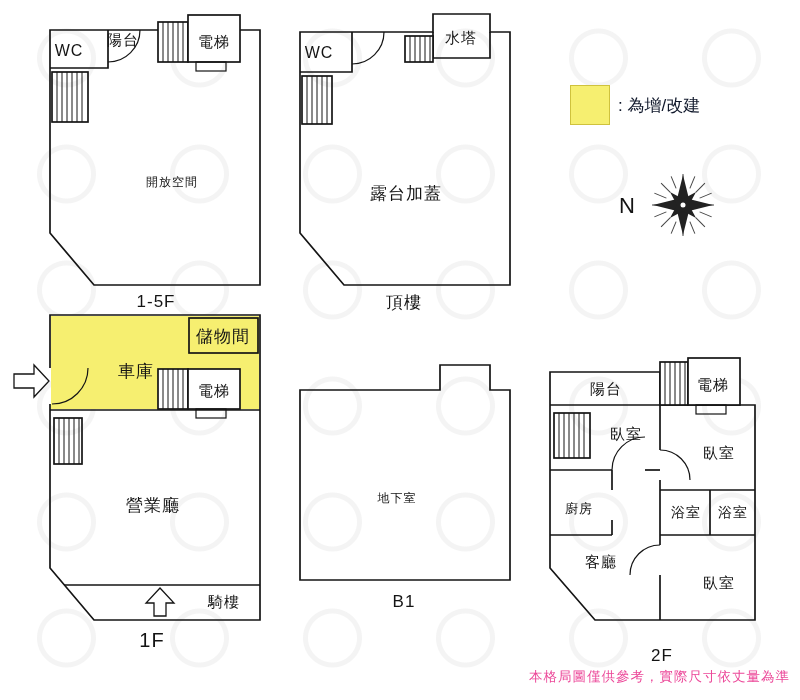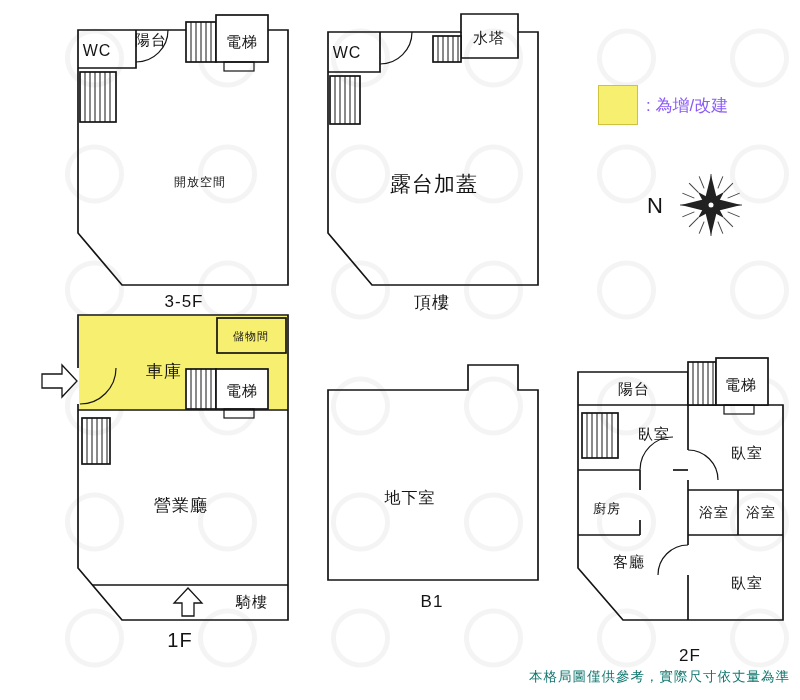--- a/index.html
+++ b/index.html
@@ -1,45 +1,45 @@
 <!DOCTYPE html>
 <html><head>
 <meta charset="utf-8">
 <style>
   html,body{margin:0;padding:0;}
   body{
     width:800px;height:700px;background:#ffffff;position:relative;overflow:hidden;
     font-family:"Liberation Sans","DejaVu Sans",sans-serif;
   }
-  .canvas{position:absolute;inset:0;margin-left:28px;}
+  .canvas{position:absolute;inset:0;}
   .watermark{
     position:absolute;inset:0;pointer-events:none;
     background-image:radial-gradient(circle, rgba(0,0,0,0) 24px, rgba(205,205,205,0.22) 25px,
                      rgba(205,205,205,0.22) 29px, rgba(0,0,0,0) 30px);
     background-size:133px 116px;
   }
   svg.plan{position:absolute;left:0;top:0;}
   .lbl{
     position:absolute;transform:translate(-50%,-50%);
     color:#141414;white-space:nowrap;line-height:1;letter-spacing:1px;
   }
   .legend-swatch{
     position:absolute;left:570px;top:85px;width:40px;height:40px;
     border:1px solid #cfc23d;box-sizing:border-box;
   }
   .legend-text{
     position:absolute;left:618px;top:105px;transform:translate(0,-50%);
-    font-size:17px;color:#8b5cf6;white-space:nowrap;
+    font-size:17px;color:#0f172a;white-space:nowrap;
   }
   .north{
     position:absolute;left:627px;top:206px;transform:translate(-50%,-50%);
     font-size:22px;color:#141414;
   }
   .disclaimer{
-    position:absolute;right:10px;top:668px;font-size:13.5px;color:#0f766e;
+    position:absolute;right:10px;top:668px;font-size:13.5px;color:#ec4899;
     letter-spacing:1px;
   }
 </style>
 </head>
 <body>
 
 <div class="canvas">
 
   <div class="watermark"></div>
 
@@ -204,39 +204,39 @@
       <polygon points="683,175 689,199 713,205 689,211 683,235 677,211 653,205 677,199" fill="#222222"></polygon>
       <polygon points="696,192 689,205 696,218 683,211 670,218 677,205 670,192 683,199" fill="#222222"></polygon>
       <circle cx="683" cy="205" r="2.5" fill="#ffffff"></circle>
     </g>
   </svg>
 
   <div class="lbl" style="left:69px;top:51px;font-size:16px">WC</div>
   <div class="lbl" style="left:123px;top:39px;font-size:15px">陽台</div>
   <div class="lbl" style="left:214px;top:41px;font-size:15px">電梯</div>
   <div class="lbl" style="left:172px;top:182px;font-size:12px">開放空間</div>
-  <div class="lbl" style="left:156px;top:301px;font-size:17px">3-5F</div>
+  <div class="lbl" style="left:156px;top:301px;font-size:17px">1-5F</div>
 
   <div class="lbl" style="left:319px;top:53px;font-size:16px">WC</div>
   <div class="lbl" style="left:461px;top:37px;font-size:15px">水塔</div>
-  <div class="lbl" style="left:406px;top:183px;font-size:21px">露台加蓋</div>
+  <div class="lbl" style="left:406px;top:193px;font-size:17px">露台加蓋</div>
   <div class="lbl" style="left:404px;top:302px;font-size:17px">頂樓</div>
 
   <div class="legend-swatch" style="background: rgb(246, 239, 112);"></div>
   <div class="legend-text">: 為增/改建</div>
   <div class="north">N</div>
 
   <div class="lbl" style="left:136px;top:371px;font-size:17px">車庫</div>
-  <div class="lbl" style="left:223px;top:336px;font-size:11px">儲物間</div>
+  <div class="lbl" style="left:223px;top:336px;font-size:17px">儲物間</div>
   <div class="lbl" style="left:214px;top:390px;font-size:15px">電梯</div>
   <div class="lbl" style="left:153px;top:505px;font-size:17px">營業廳</div>
   <div class="lbl" style="left:224px;top:601px;font-size:15px">騎樓</div>
   <div class="lbl" style="left:152px;top:640px;font-size:20px">1F</div>
 
-  <div class="lbl" style="left:382px;top:498px;font-size:16px">地下室</div>
+  <div class="lbl" style="left:397px;top:498px;font-size:12px">地下室</div>
   <div class="lbl" style="left:404px;top:601px;font-size:17px">B1</div>
 
   <div class="lbl" style="left:606px;top:388px;font-size:15px">陽台</div>
   <div class="lbl" style="left:713px;top:384px;font-size:15px">電梯</div>
   <div class="lbl" style="left:626px;top:433px;font-size:15px">臥室</div>
   <div class="lbl" style="left:719px;top:452px;font-size:15px">臥室</div>
   <div class="lbl" style="left:579px;top:508px;font-size:13px">廚房</div>
   <div class="lbl" style="left:686px;top:512px;font-size:14px">浴室</div>
   <div class="lbl" style="left:733px;top:512px;font-size:14px">浴室</div>
   <div class="lbl" style="left:601px;top:561px;font-size:15px">客廳</div>

